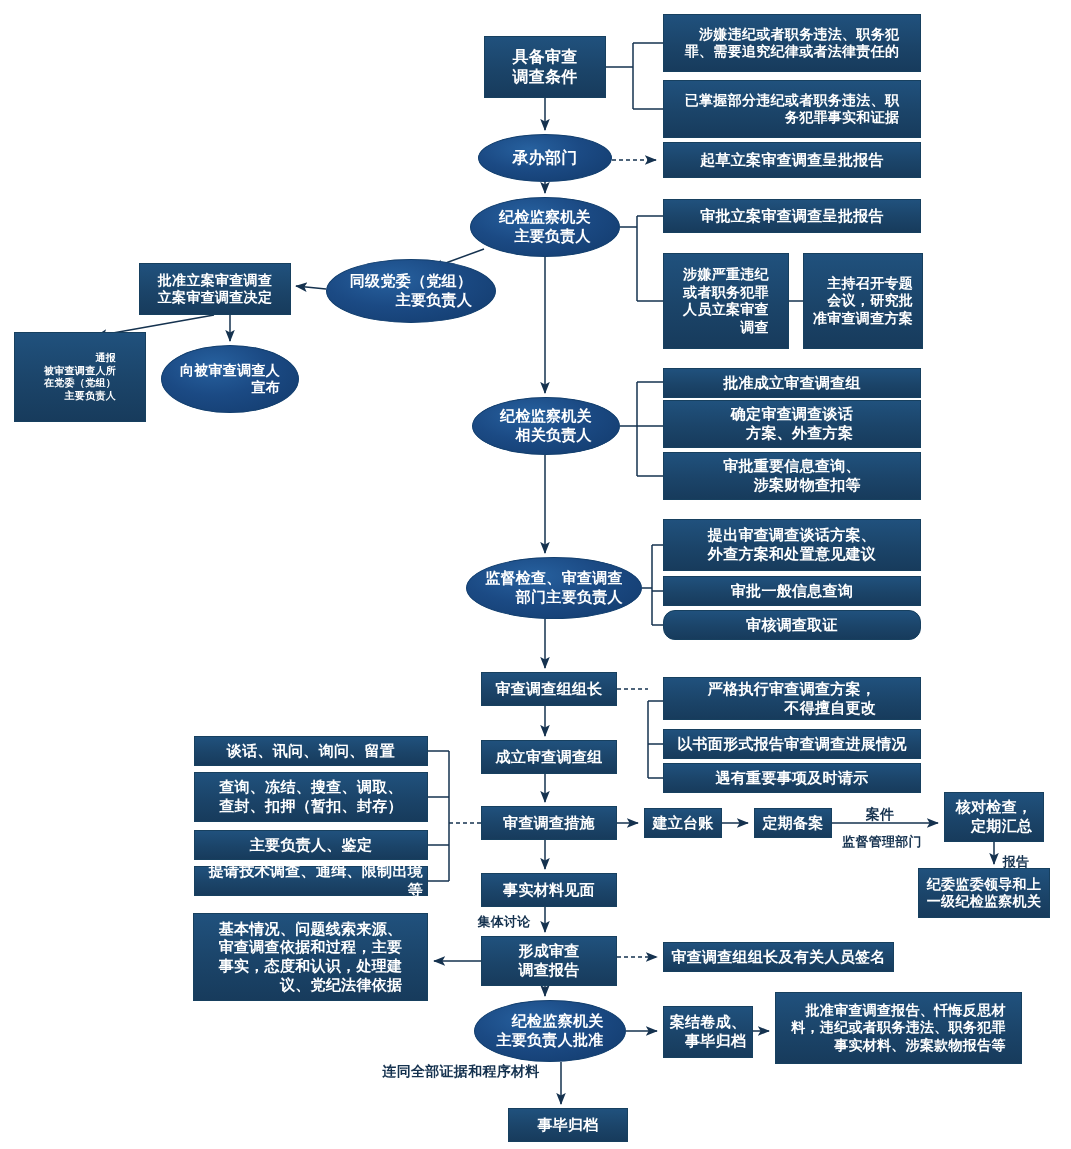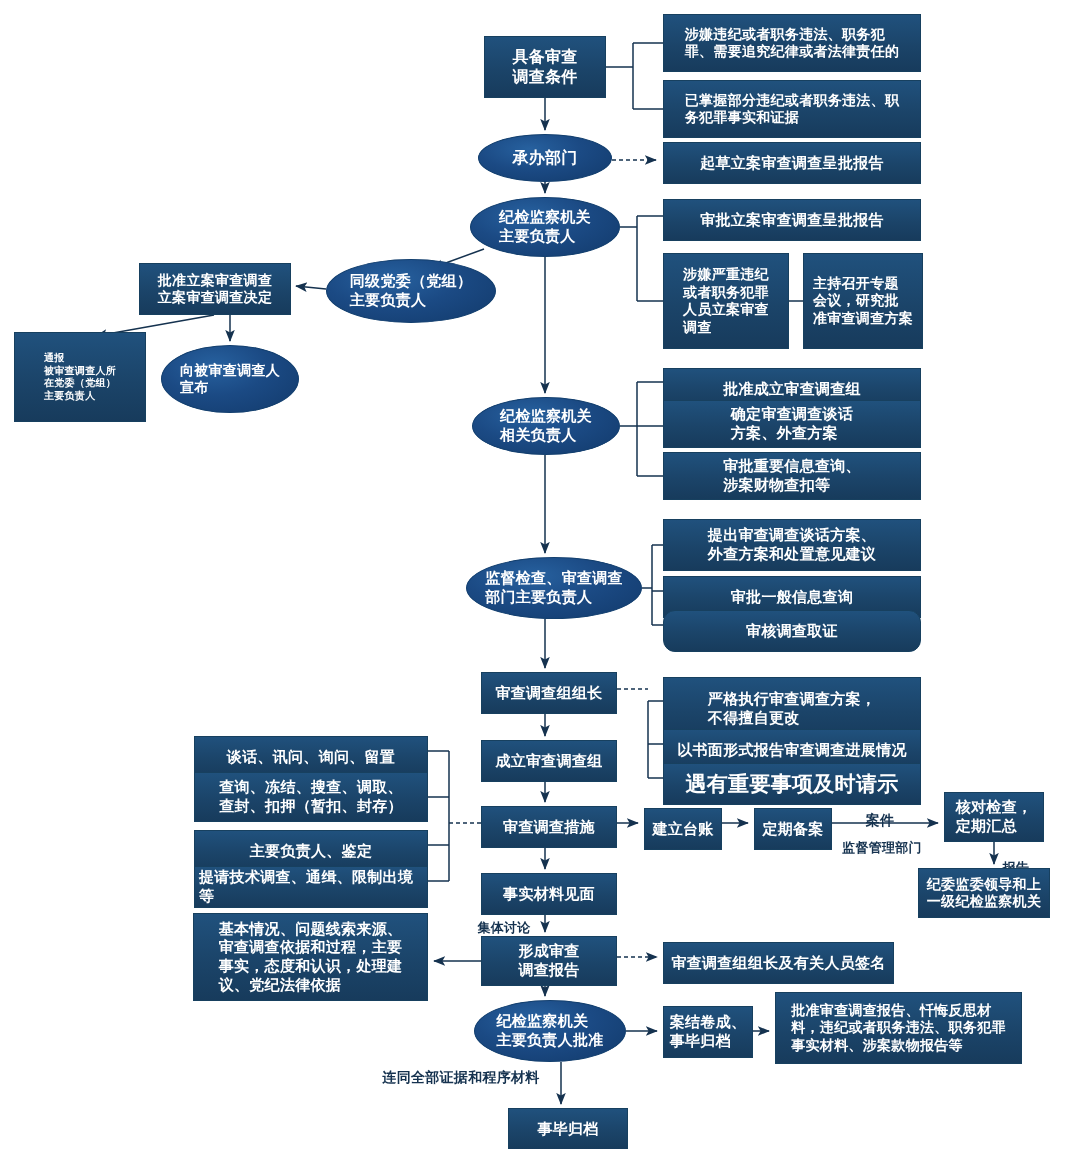--- a/index.html
+++ b/index.html
@@ -17,26 +17,26 @@
   #edges{
     position:absolute;left:0;top:0;width:1071px;height:1149px;
     pointer-events:none;
   }
   .node{
     position:absolute;
     box-sizing:border-box;
     display:flex;
     align-items:center;
     justify-content:center;
-    text-align:left;
+    text-align:right;
     color:#ffffff;
     line-height:1.25;
     letter-spacing:0.3px;
     white-space:pre-line;
-    padding:20px 4px;
+    padding:14px 4px;
   }
   .box{
     background:#1f4e79;
     background-image:linear-gradient(180deg,#20517d 0%,#1b4469 55%,#173b5c 100%);
     border:1px solid #17405f;
   }
   .ellipse{
     background:#1d4c86;
     background-image:radial-gradient(ellipse at 38% 30%,#27619f 0%,#1b4a84 45%,#123a6b 100%);
     border-radius:50%;
@@ -189,24 +189,24 @@
 方案、外查方案</div>
       <div class="node box" style="left: 663px; top: 452px; width: 258px; height: 48px; font-size: 15px; font-weight: bold;">审批重要信息查询、
 涉案财物查扣等</div>
       <div class="node ellipse" style="left: 466px; top: 557px; width: 176px; height: 62px; font-size: 15px; font-weight: bold;">监督检查、审查调查
 部门主要负责人</div>
       <div class="node box" style="left: 663px; top: 519px; width: 258px; height: 52px; font-size: 15px; font-weight: bold;">提出审查调查谈话方案、
 外查方案和处置意见建议</div>
       <div class="node box" style="left: 663px; top: 576px; width: 258px; height: 30px; font-size: 15px; font-weight: bold;">审批一般信息查询</div>
       <div class="node box" style="left: 663px; top: 610px; width: 258px; height: 30px; font-size: 15px; font-weight: bold; border-radius: 12px;">审核调查取证</div>
       <div class="node box" style="left: 481px; top: 672px; width: 136px; height: 34px; font-size: 15px; font-weight: bold;">审查调查组组长</div>
-      <div class="node box" style="left: 663px; top: 677px; width: 258px; height: 64px; font-size: 15px; font-weight: bold;">严格执行审查调查方案，
+      <div class="node box" style="left: 663px; top: 677px; width: 258px; height: 43px; font-size: 15px; font-weight: bold;">严格执行审查调查方案，
 不得擅自更改</div>
       <div class="node box" style="left: 663px; top: 729px; width: 258px; height: 30px; font-size: 15px; font-weight: bold;">以书面形式报告审查调查进展情况</div>
-      <div class="node box" style="left: 663px; top: 763px; width: 258px; height: 24px; font-size: 21px; font-weight: bold;">遇有重要事项及时请示</div>
+      <div class="node box" style="left: 663px; top: 763px; width: 258px; height: 24px; font-size: 15px; font-weight: bold;">遇有重要事项及时请示</div>
       <div class="node box" style="left: 481px; top: 740px; width: 136px; height: 34px; font-size: 15px; font-weight: bold;">成立审查调查组</div>
       <div class="node box" style="left: 194px; top: 736px; width: 234px; height: 30px; font-size: 15px; font-weight: bold;">谈话、讯问、询问、留置</div>
       <div class="node box" style="left: 194px; top: 772px; width: 234px; height: 50px; font-size: 15px; font-weight: bold;">查询、冻结、搜查、调取、
 查封、扣押（暂扣、封存）</div>
       <div class="node box" style="left: 194px; top: 830px; width: 234px; height: 30px; font-size: 15px; font-weight: bold;">主要负责人、鉴定</div>
       <div class="node box" style="left: 194px; top: 866px; width: 234px; height: 30px; font-size: 15px; font-weight: bold;">提请技术调查、通缉、限制出境等</div>
       <div class="node box" style="left: 481px; top: 806px; width: 136px; height: 34px; font-size: 15px; font-weight: bold;">审查调查措施</div>
       <div class="node box" style="left: 644px; top: 808px; width: 78px; height: 30px; font-size: 15px; font-weight: bold;">建立台账</div>
       <div class="node box" style="left: 754px; top: 808px; width: 78px; height: 30px; font-size: 15px; font-weight: bold;">定期备案</div>
       <div class="node plain" style="left: 855px; top: 801px; width: 50px; height: 20px; font-size: 14px;">案件</div>

